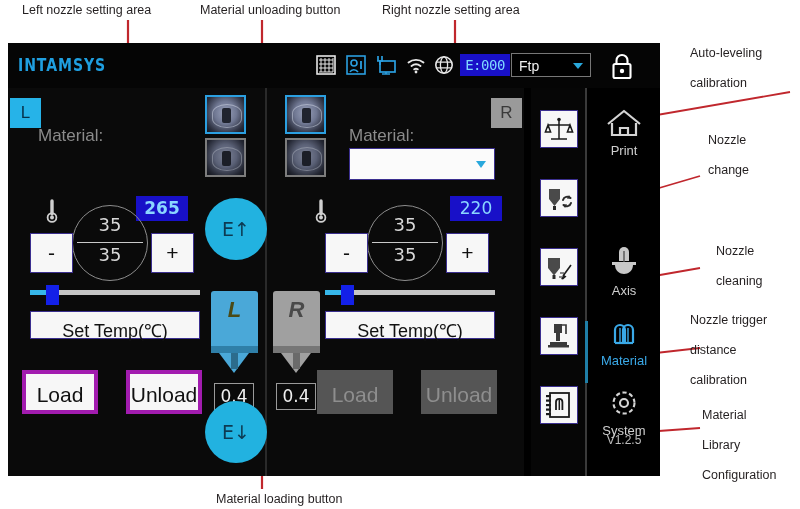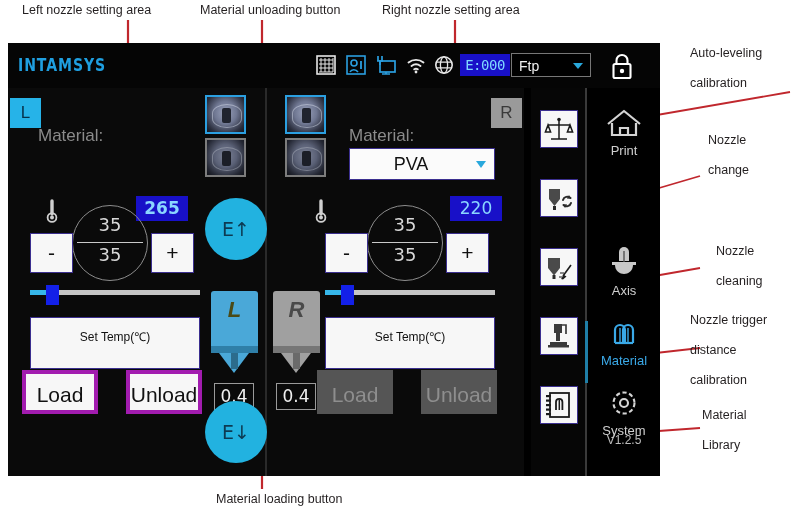--- a/index.html
+++ b/index.html
@@ -143,23 +143,23 @@
     background:#f7f7f7;border:1px solid #3b2f8f;box-sizing:border-box;
     color:#111;font-size:21px;line-height:38px;text-align:center;
   }
 
   .slider{position:absolute;top:197px;width:170px;height:14px;}
   .slider .track{position:absolute;left:18px;top:5px;width:152px;height:5px;background:#c6c6c6;}
   .slider .fill{position:absolute;left:0;top:5px;width:22px;height:5px;background:#36b7ea;}
   .slider .knob{position:absolute;left:16px;top:0;width:13px;height:20px;background:#1320e8;}
 
   .settemp{
-    position:absolute;top:229px;width:170px;height:52px;
+    position:absolute;top:223px;width:170px;height:28px;
     background:#f7f7f7;border:1px solid #3b2f8f;box-sizing:border-box;
-    color:#111;font-size:12px;line-height:38px;text-align:center;
+    color:#111;font-size:18px;line-height:38px;text-align:center;
   }
   .loadbtn{
     position:absolute;top:282px;width:76px;height:44px;
     background:#f7f7f7;border:4px solid #a21caf;box-sizing:border-box;
     color:#111;font-size:21px;line-height:42px;text-align:center;
   }
   .loadbtn.dis{background:#555555;border-color:#555555;color:#8e8e8e;}
 
   
   .nozzle{position:absolute;top:248px;width:47px;height:85px;}
@@ -255,20 +255,21 @@
   <div>cleaning</div>
 </div>
 <div class="anno anno-r" style="left:690px;top:305px;">
   <div>Nozzle trigger</div>
   <div>distance</div>
   <div>calibration</div>
 </div>
 <div class="anno anno-r" style="left:702px;top:400px;">
   <div>Material</div>
   <div>Library</div>
+  <div>Configuration</div>
 </div>
 
 <div class="anno" style="left:216px;top:492px;">Material loading button</div>
 
 <div id="device">
 
   <div id="topbar">
     <div id="logo">INTAMSYS</div>
 
     <div class="tb-icon" style="left:307px;">
@@ -372,21 +373,20 @@
 
     <div class="loadbtn" style="left:14px;">Load</div>
     <div class="loadbtn" style="left:118px;">Unload</div>
   </div>
 
   <div class="panel" id="panelR">
     <div class="lr-tab" id="tabR">R</div>
 
     <div class="mat-label" style="left:82px;">Material:</div>
     <div class="mat-select" style="left:82px;">
-      <span class="mv">PVA</span>
       <span class="cv"></span>
     </div>
 
     <div class="spools" style="left:18px;">
       <div class="spool sel">
           <b></b>
           <i></i>
         </div>
       <div class="spool unsel">
           <b></b>

